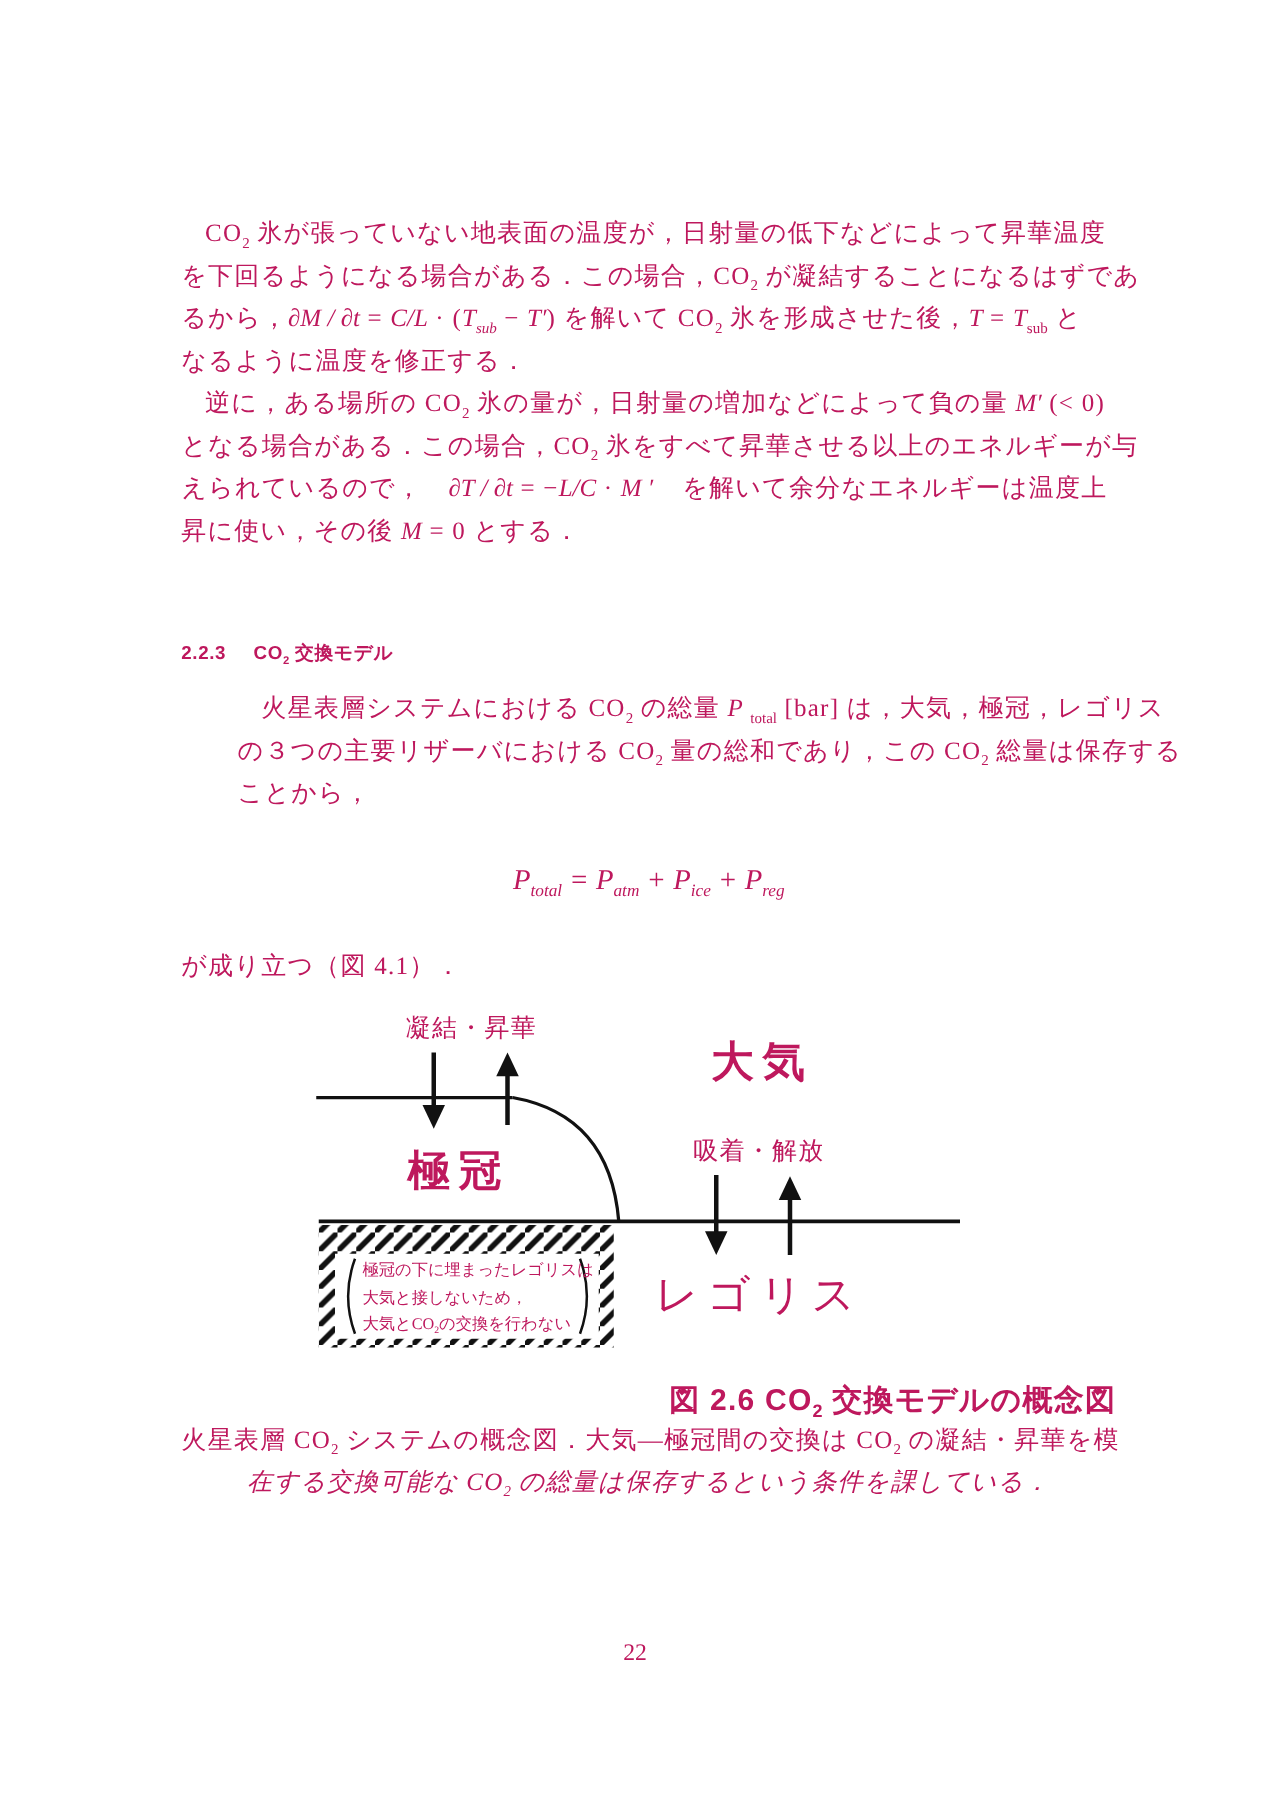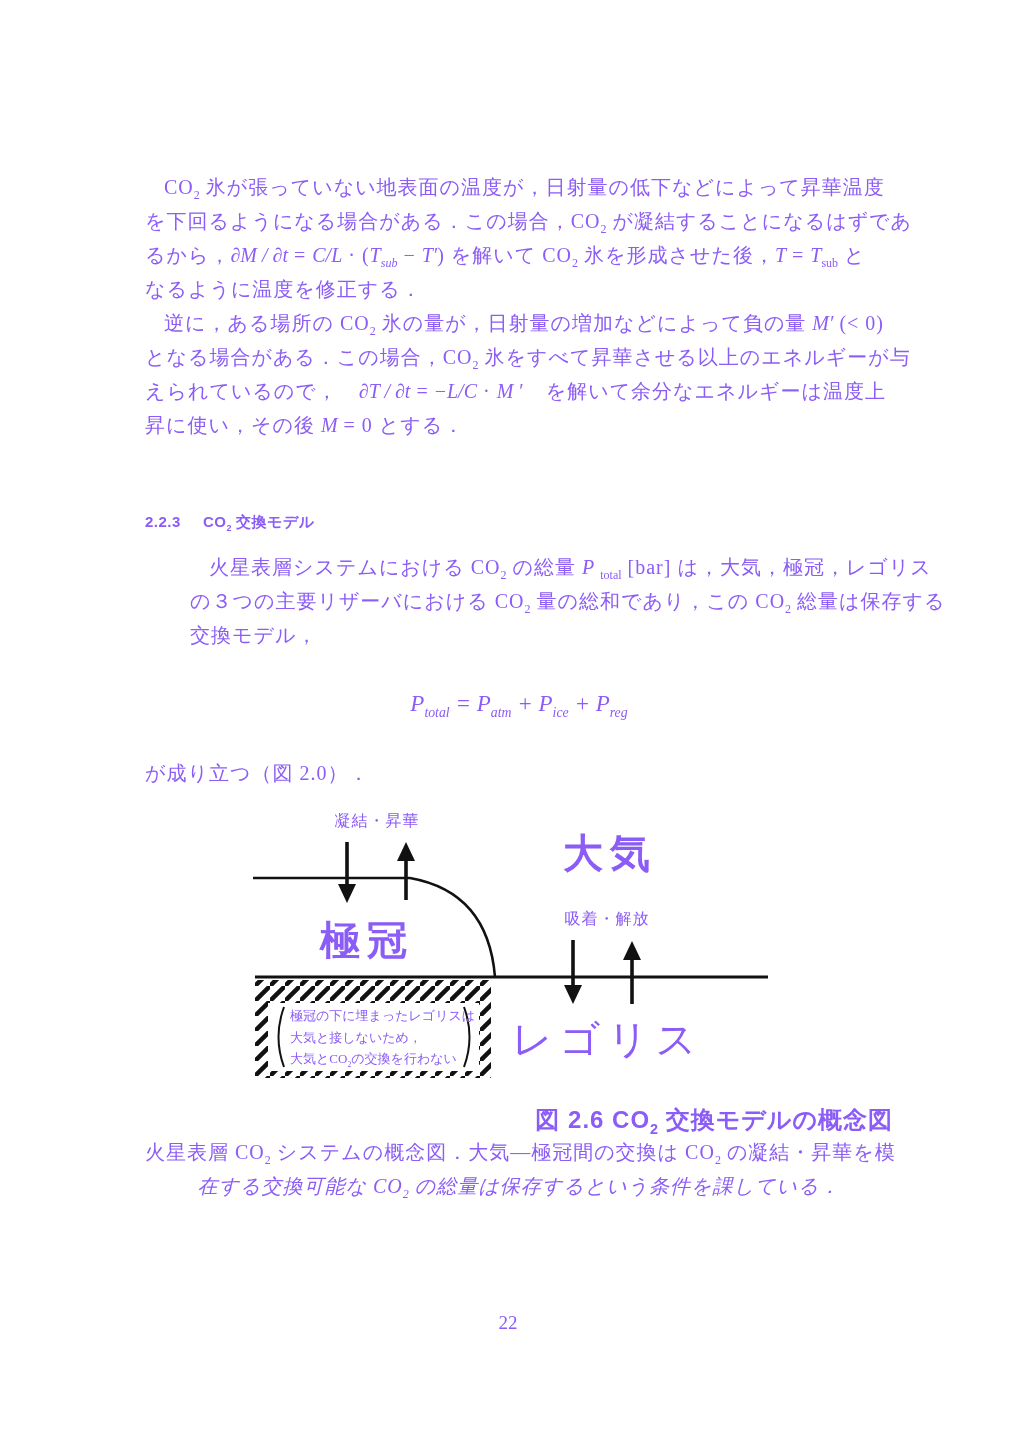--- a/index.html
+++ b/index.html
@@ -1,19 +1,19 @@
 <!DOCTYPE html>
 <html><head>
 <meta charset="utf-8">
 <style>
   html,body { margin:0; padding:0; }
   body { background:#888; }
   .page {
     position:relative; width:1024px; height:1448px; margin:0 auto;
-    background:#ffffff; color:#8b5cf6; overflow:hidden;
+    background:#ffffff; color:#be185d; overflow:hidden;
     font-family:"Liberation Serif","DejaVu Serif",serif;
   }
   .body-block { position:absolute; left:145px; width:748px; font-size:20px; letter-spacing:1px; }
   .line { height:34px; line-height:34px; white-space:nowrap; }
   .line.indent { padding-left:19px; }
   .line.center { text-align:center;font-style:italic; }
   sub { font-size:0.60em; letter-spacing:0; }
   i { letter-spacing:0; }
   .heading {
     position:absolute; left:145px; top:513px; width:748px;
@@ -21,22 +21,22 @@
     font-weight:bold; font-size:15px; letter-spacing:0.5px;
   }
   .heading .num { margin-right:22px; }
   .equation {
     position:absolute; left:145px; top:691px; width:748px;
     text-align:center; font-size:23px; font-style:italic; letter-spacing:0;
   }
   .fig { position:absolute; left:240px; top:806px; width:545px; height:300px; }
   .fig svg { position:absolute; left:0; top:0; }
   .fig-label { position:absolute; text-align:center; line-height:1.1; }
-  .fig-small { font-size:16px; letter-spacing:1px; }
-  .fig-big  { font-size:40px; font-weight:600; letter-spacing:7px; white-space:nowrap; }
+  .fig-small { font-size:20px; letter-spacing:1px; }
+  .fig-big  { font-size:34px; font-weight:600; letter-spacing:7px; white-space:nowrap; }
   .fig-big.light { font-weight:500; }
   .note-box {
     position:absolute; left:28px; top:197px; width:211px; height:68px;
     background:#fff;
   }
   .note-text {
     position:absolute; left:22px; top:2px; width:186px;
     font-size:13px; line-height:21.5px; letter-spacing:0; white-space:nowrap;
   }
   .caption-title {
@@ -66,27 +66,27 @@
     <div class="line">昇に使い，その後 <i>M</i> = 0 とする．</div>
   </div>
 
   <div class="heading">
     <span class="num">2.2.3</span><span>CO<sub>2</sub> 交換モデル</span>
   </div>
 
   <div class="body-block" style="top:550px;margin-left:45px;">
     <div class="line indent">火星表層システムにおける CO<sub>2</sub> の総量 <i>P</i> <sub>total</sub> [bar] は，大気，極冠，レゴリス</div>
     <div class="line">の３つの主要リザーバにおける CO<sub>2</sub> 量の総和であり，この CO<sub>2</sub> 総量は保存する</div>
-    <div class="line">交換モデル，</div>
+    <div class="line">ことから，</div>
   </div>
 
   <div class="equation"><i>P<sub>total</sub></i> = <i>P<sub>atm</sub></i> + <i>P<sub>ice</sub></i> + <i>P<sub>reg</sub></i></div>
 
   <div class="body-block" style="top:756px;">
-    <div class="line">が成り立つ（図 2.0）．</div>
+    <div class="line">が成り立つ（図 4.1）．</div>
   </div>
 
   <div class="fig">
     <svg width="545" height="300" viewBox="0 0 545 300">
       <defs>
         <pattern id="hatch" patternUnits="userSpaceOnUse" width="15" height="15">
           <path d="M -4,19 L 19,-4" stroke="#111" stroke-width="4.5" fill="none"></path>
         </pattern>
       </defs>
 

